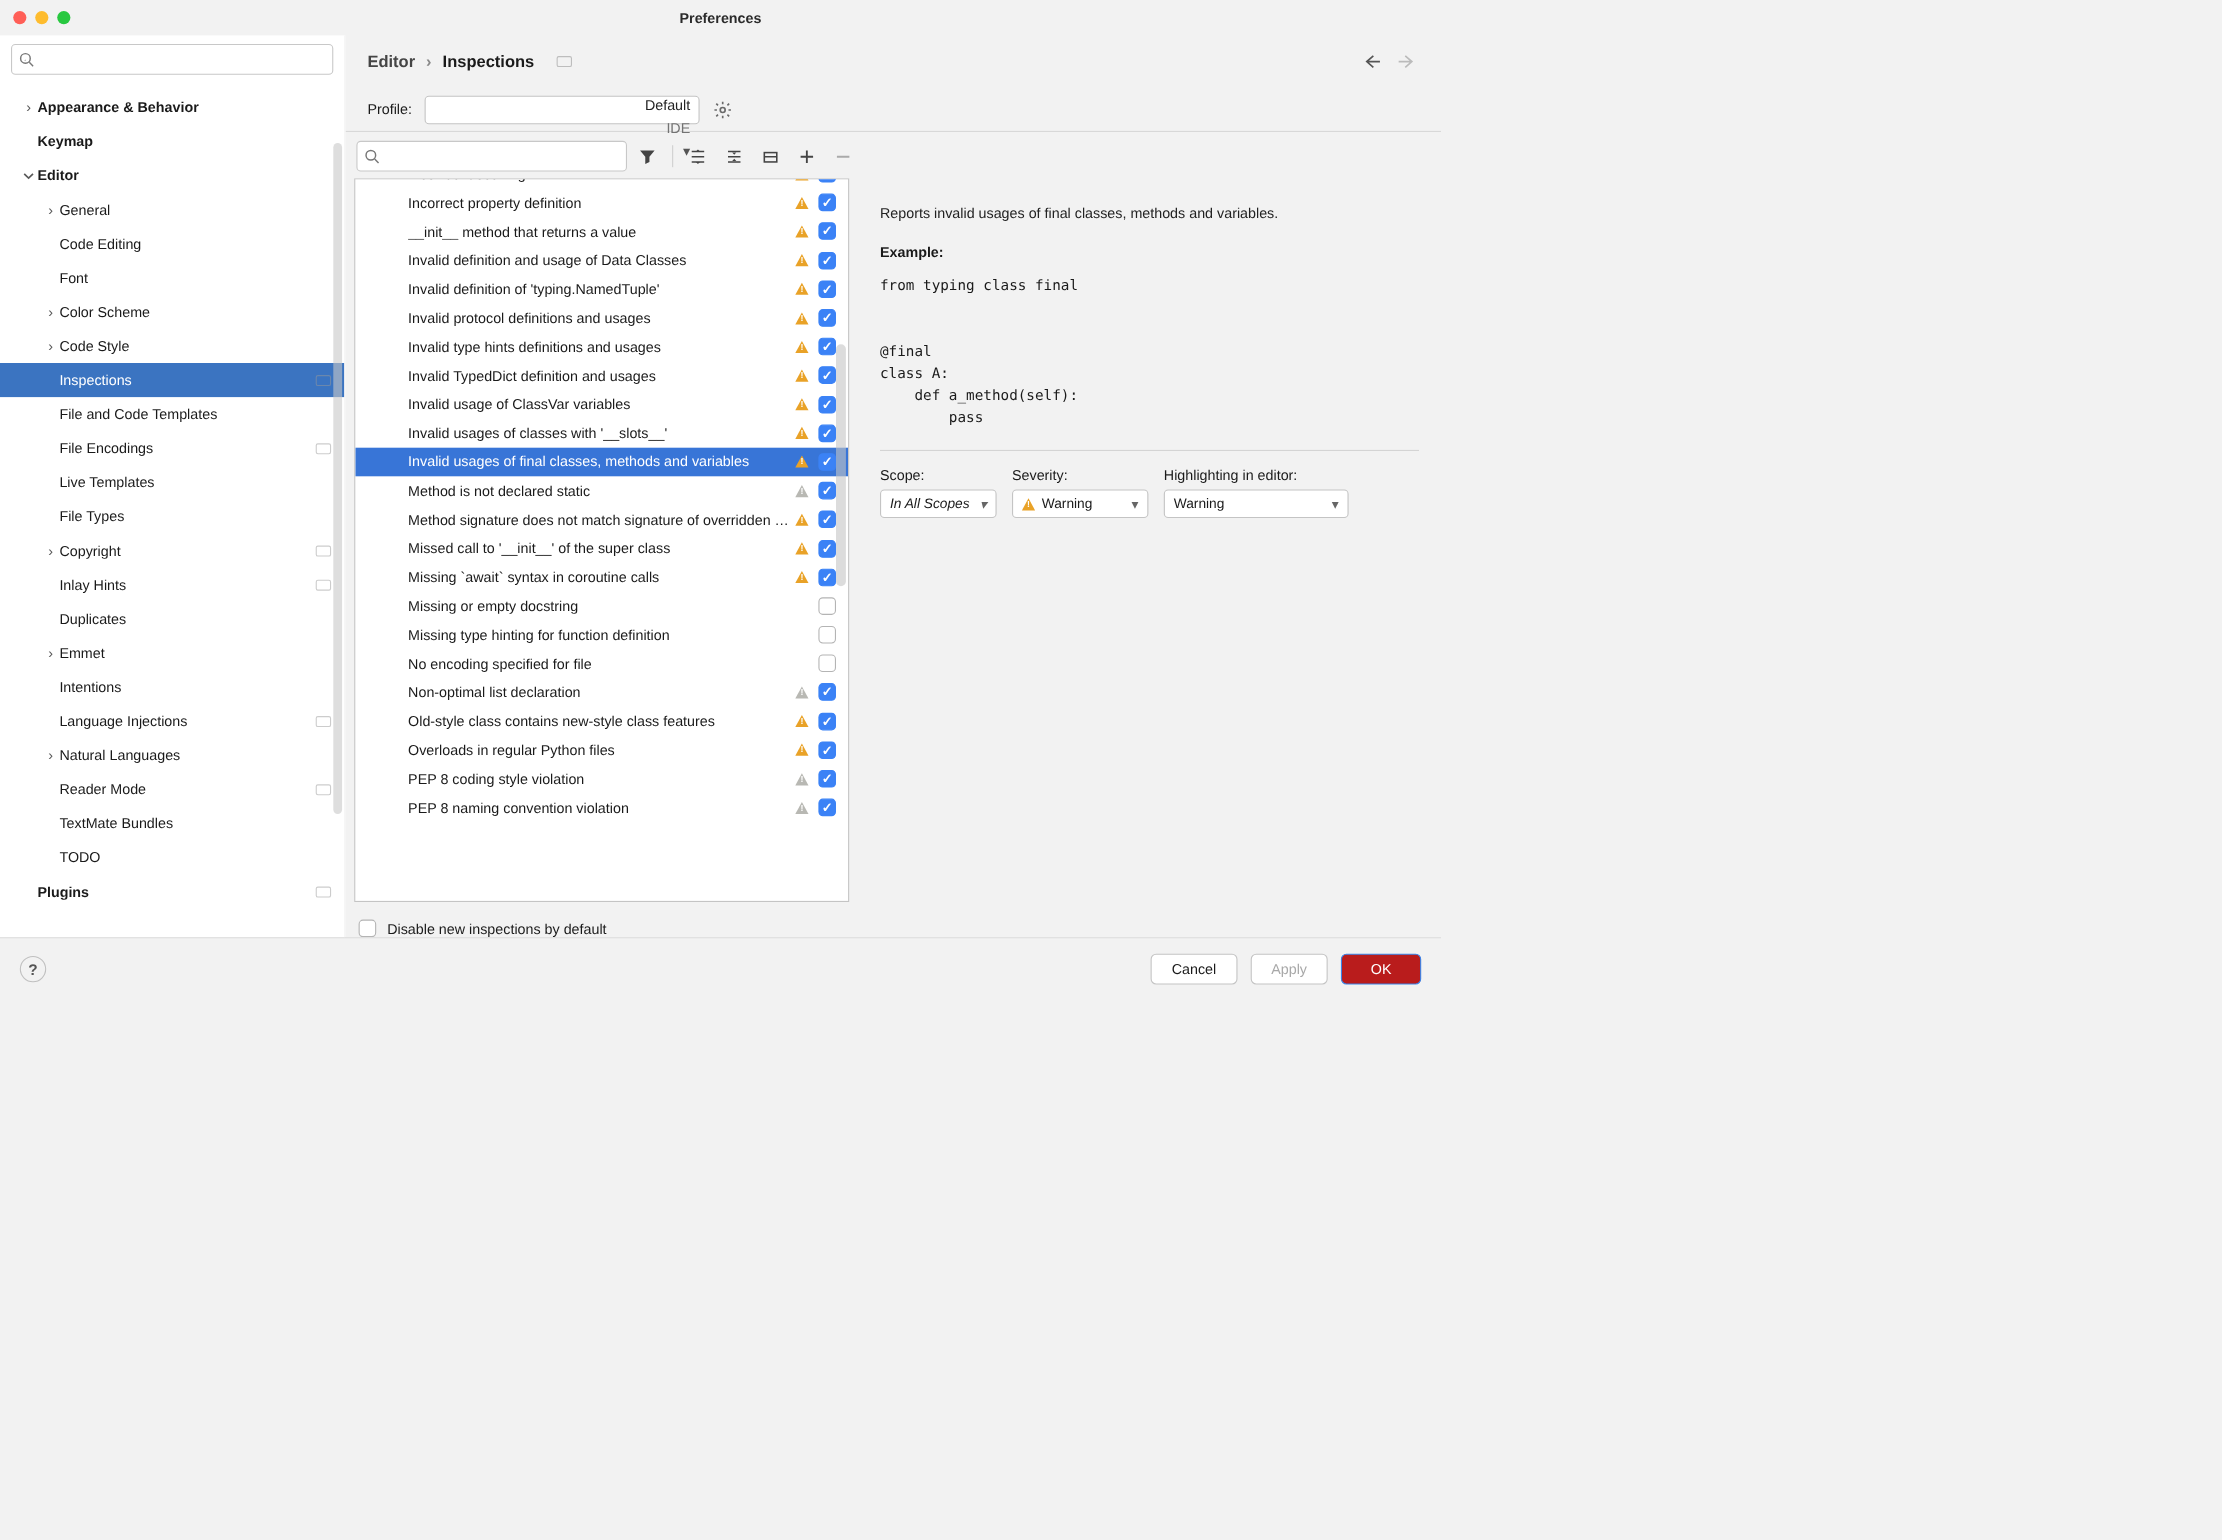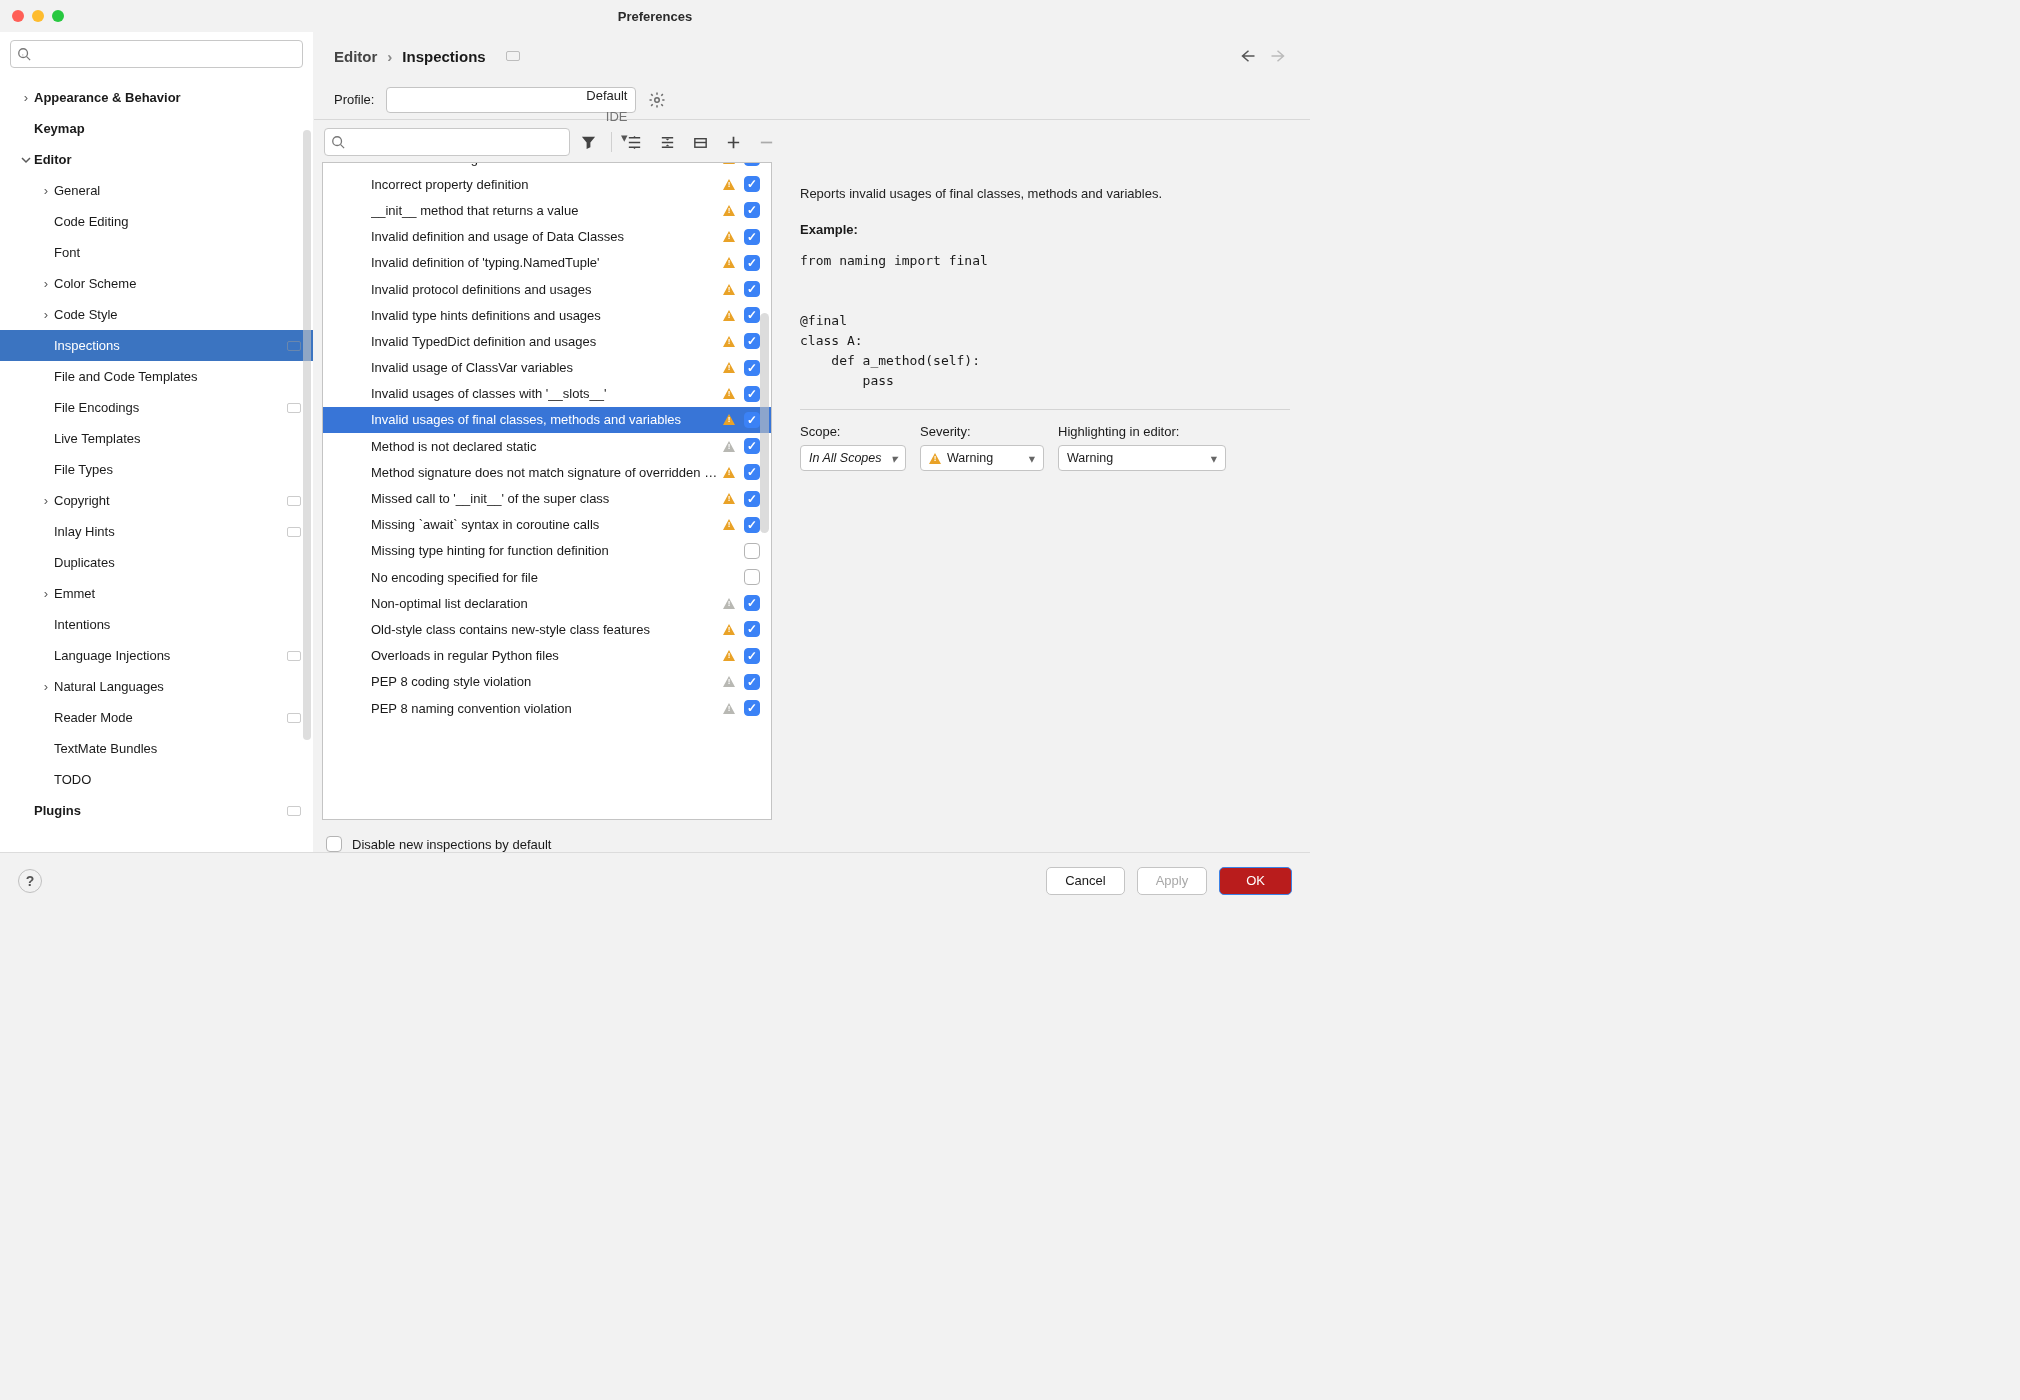--- a/index.html
+++ b/index.html
@@ -615,20 +615,27 @@
               <div class="list-row">
                 <span class="txt">Missing `await` syntax in coroutine calls</span>
                 <span class="sev">
                   <span class="warn-tri"></span>
                 </span>
                 <span class="chk">
                   <span class="checkbox checked"></span>
                 </span>
               </div>
               <div class="list-row">
+                <span class="txt">Missing or empty docstring</span>
+                <span class="sev"></span>
+                <span class="chk">
+                  <span class="checkbox"></span>
+                </span>
+              </div>
+              <div class="list-row">
                 <span class="txt">Missing type hinting for function definition</span>
                 <span class="sev"></span>
                 <span class="chk">
                   <span class="checkbox"></span>
                 </span>
               </div>
               <div class="list-row">
                 <span class="txt">No encoding specified for file</span>
                 <span class="sev"></span>
                 <span class="chk">
@@ -680,21 +687,21 @@
                   <span class="checkbox checked"></span>
                 </span>
               </div>
             </div>
           <div class="list-scrollbar"></div>
         </div>
 
         <div class="detail-pane">
           <div class="desc">Reports invalid usages of final classes, methods and variables.</div>
           <div class="example-label">Example:</div>
-          <div class="code-block">from naming import final
+          <div class="code-block">from typing class final
 
 
 @final
 class A:
     def a_method(self):
         pass</div>
           <div class="detail-divider"></div>
           <div class="selectors">
             <div class="col">
               <label>Scope:</label>

